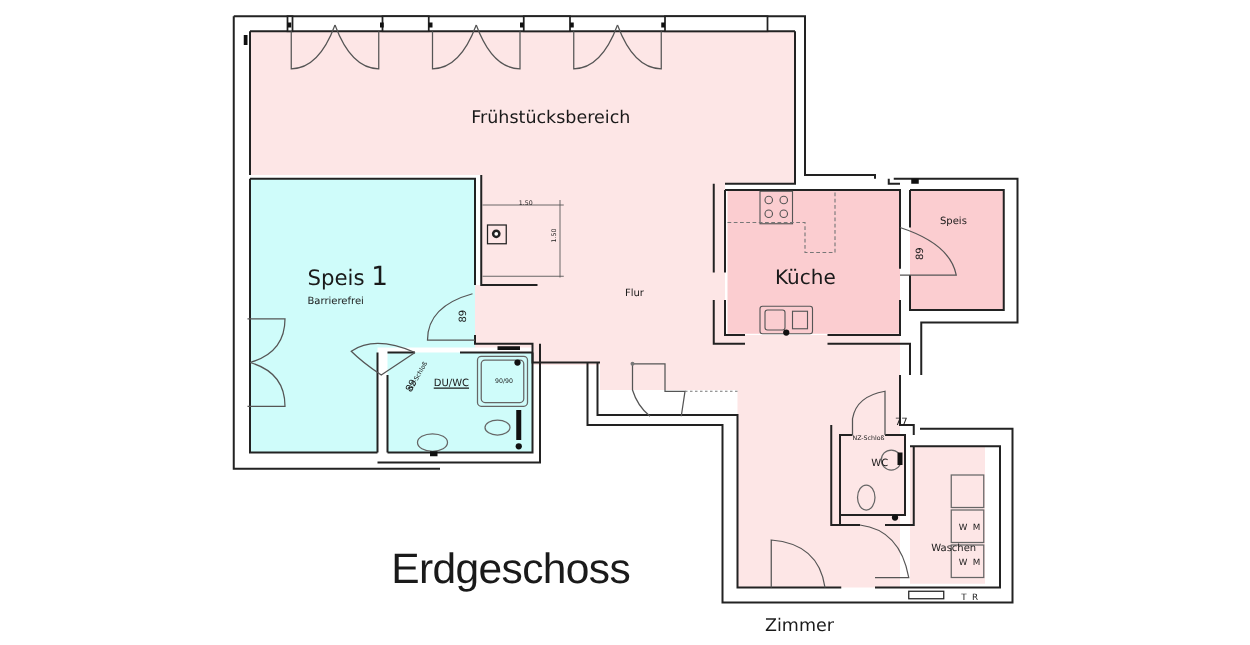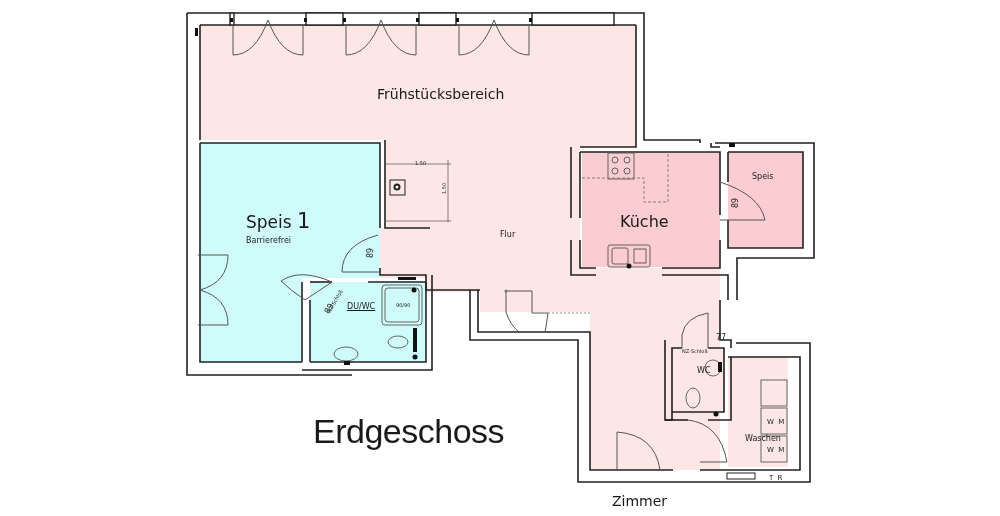--- a/index.html
+++ b/index.html
@@ -2,21 +2,21 @@
 <html><head>
 <meta charset="utf-8">
 <style>
   html, body { margin:0; padding:0; background:#ffffff; }
   body { width:1000px; height:516px; position:relative; overflow:hidden; font-family:"Liberation Sans", sans-serif; }
   svg { position:absolute; left:0; top:0; }
   .lbl { position:absolute; color:#1a1a1a; white-space:nowrap; font-family:"DejaVu Sans", sans-serif; }
   .room-lg { font-size:14px; }
   .room-sm { font-size:8px; }
   .tiny { font-size:5px; }
-  .title { font-family:"Liberation Sans", sans-serif; font-size:34px; color:#1a1a1a; letter-spacing:-0.5px; }
+  .title { font-family:"Liberation Sans", sans-serif; font-size:34px; color:#1a1a1a; letter-spacing:-0.5px;margin-top:24px; }
   .zimmer { font-size:17px; }
   .zimmer .num { font-size:21px; }
   .kueche { font-size:16px; }
   .eingang { font-size:14px; }
   .appl { font-size:7px; letter-spacing:1px;margin-top:28px; }
   .vert { transform:rotate(-90deg); transform-origin:left top; }
 </style>
 </head>
 <body>
 

